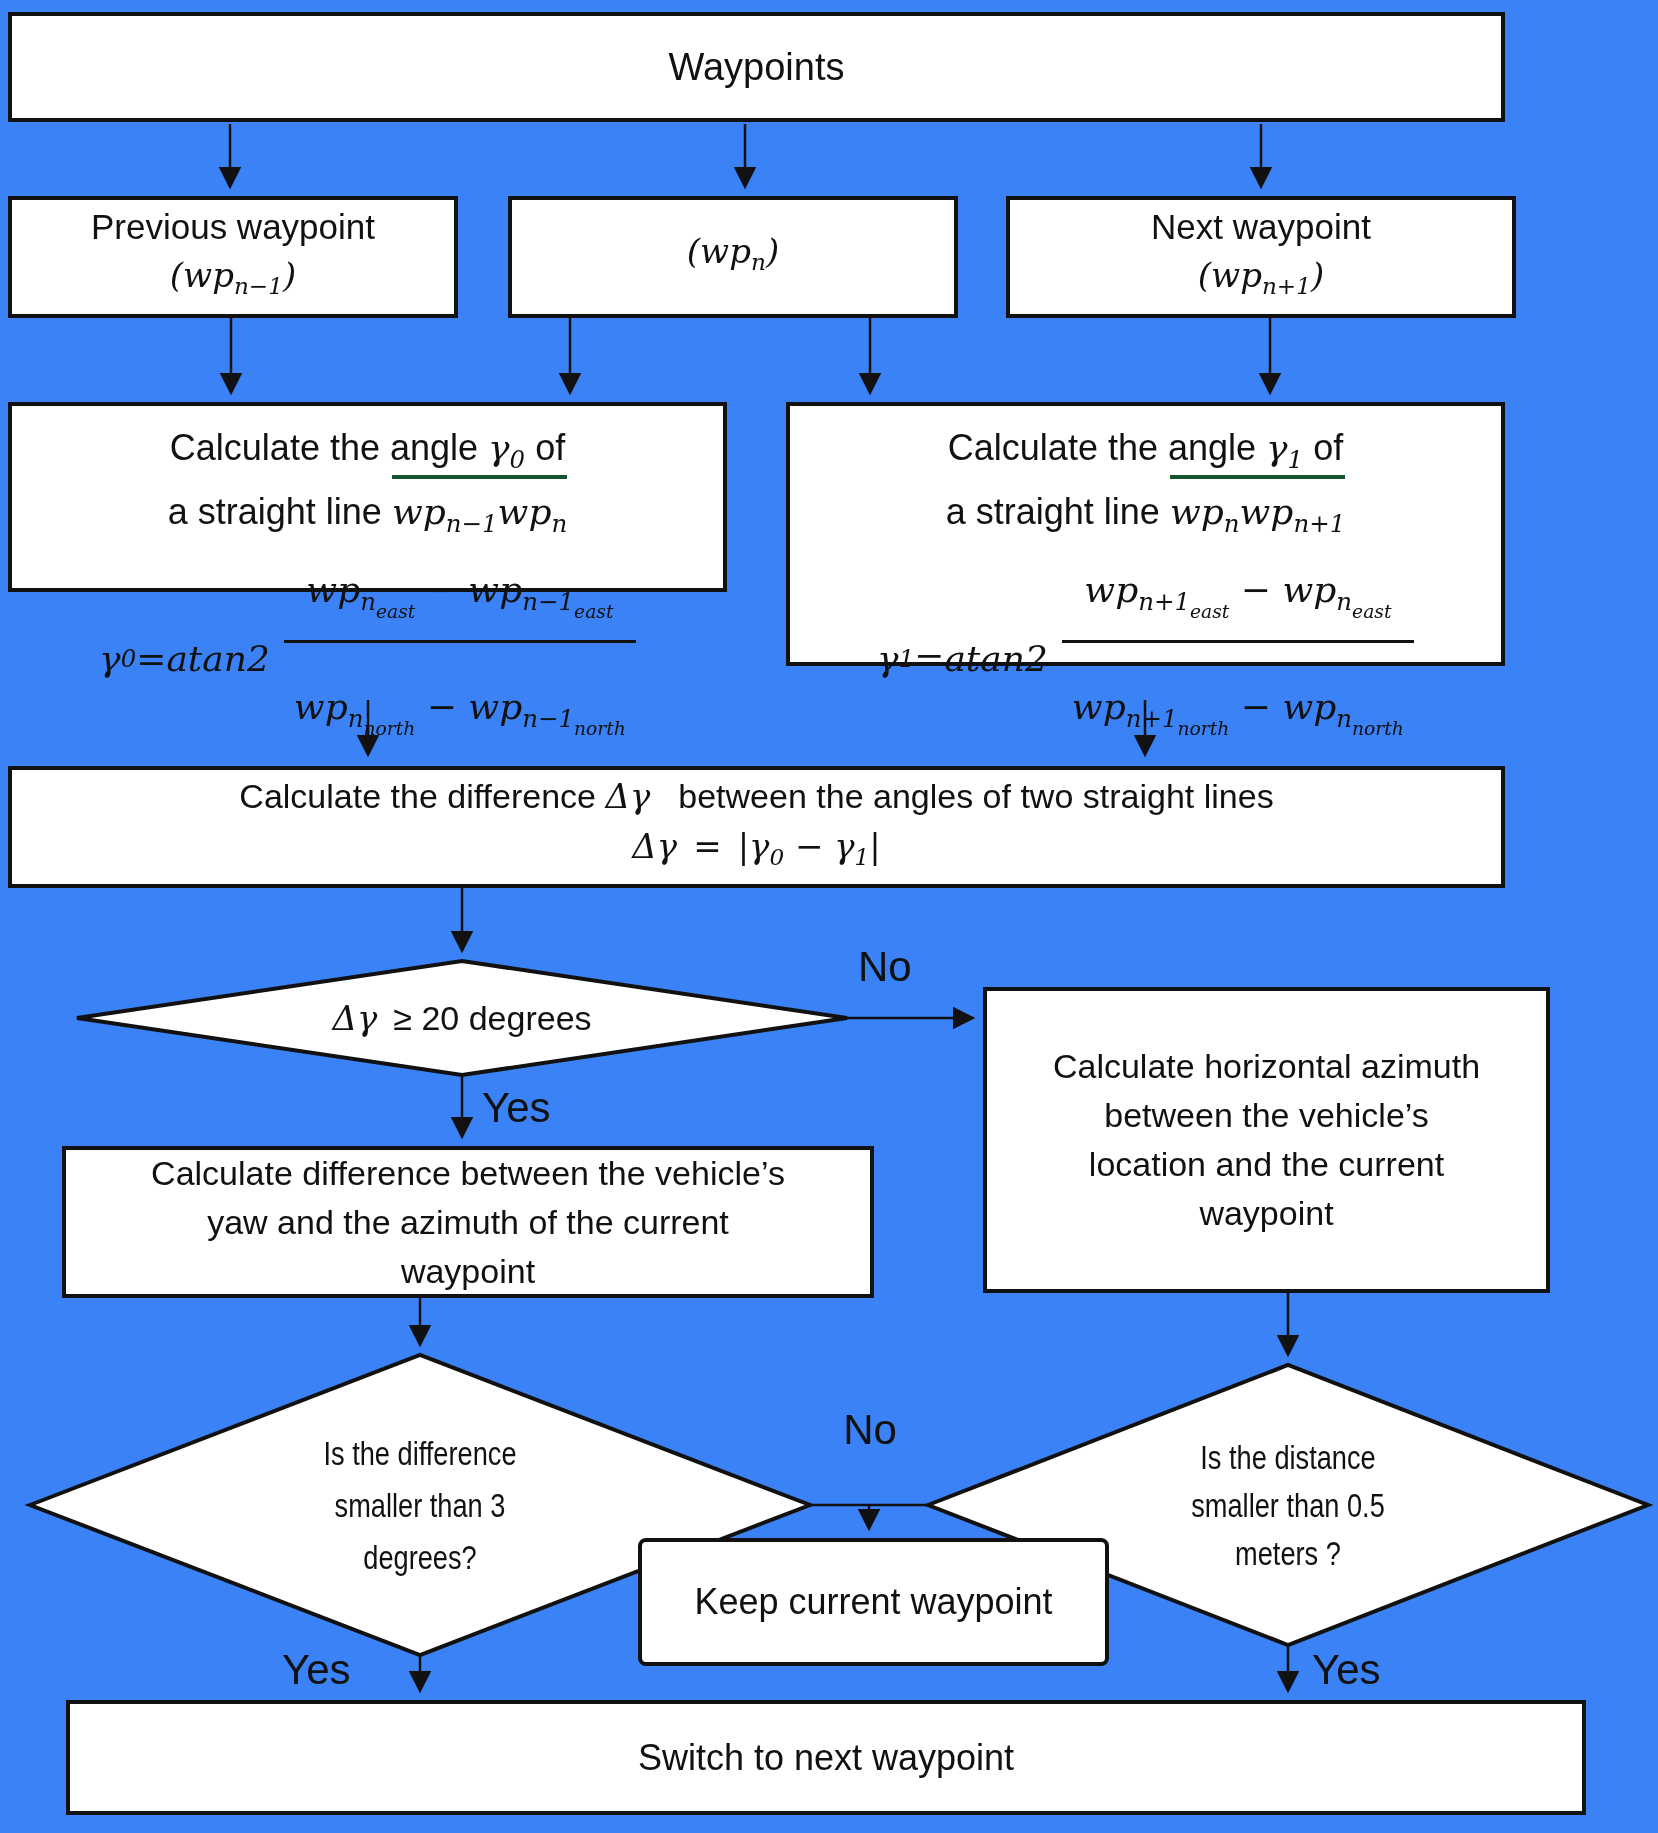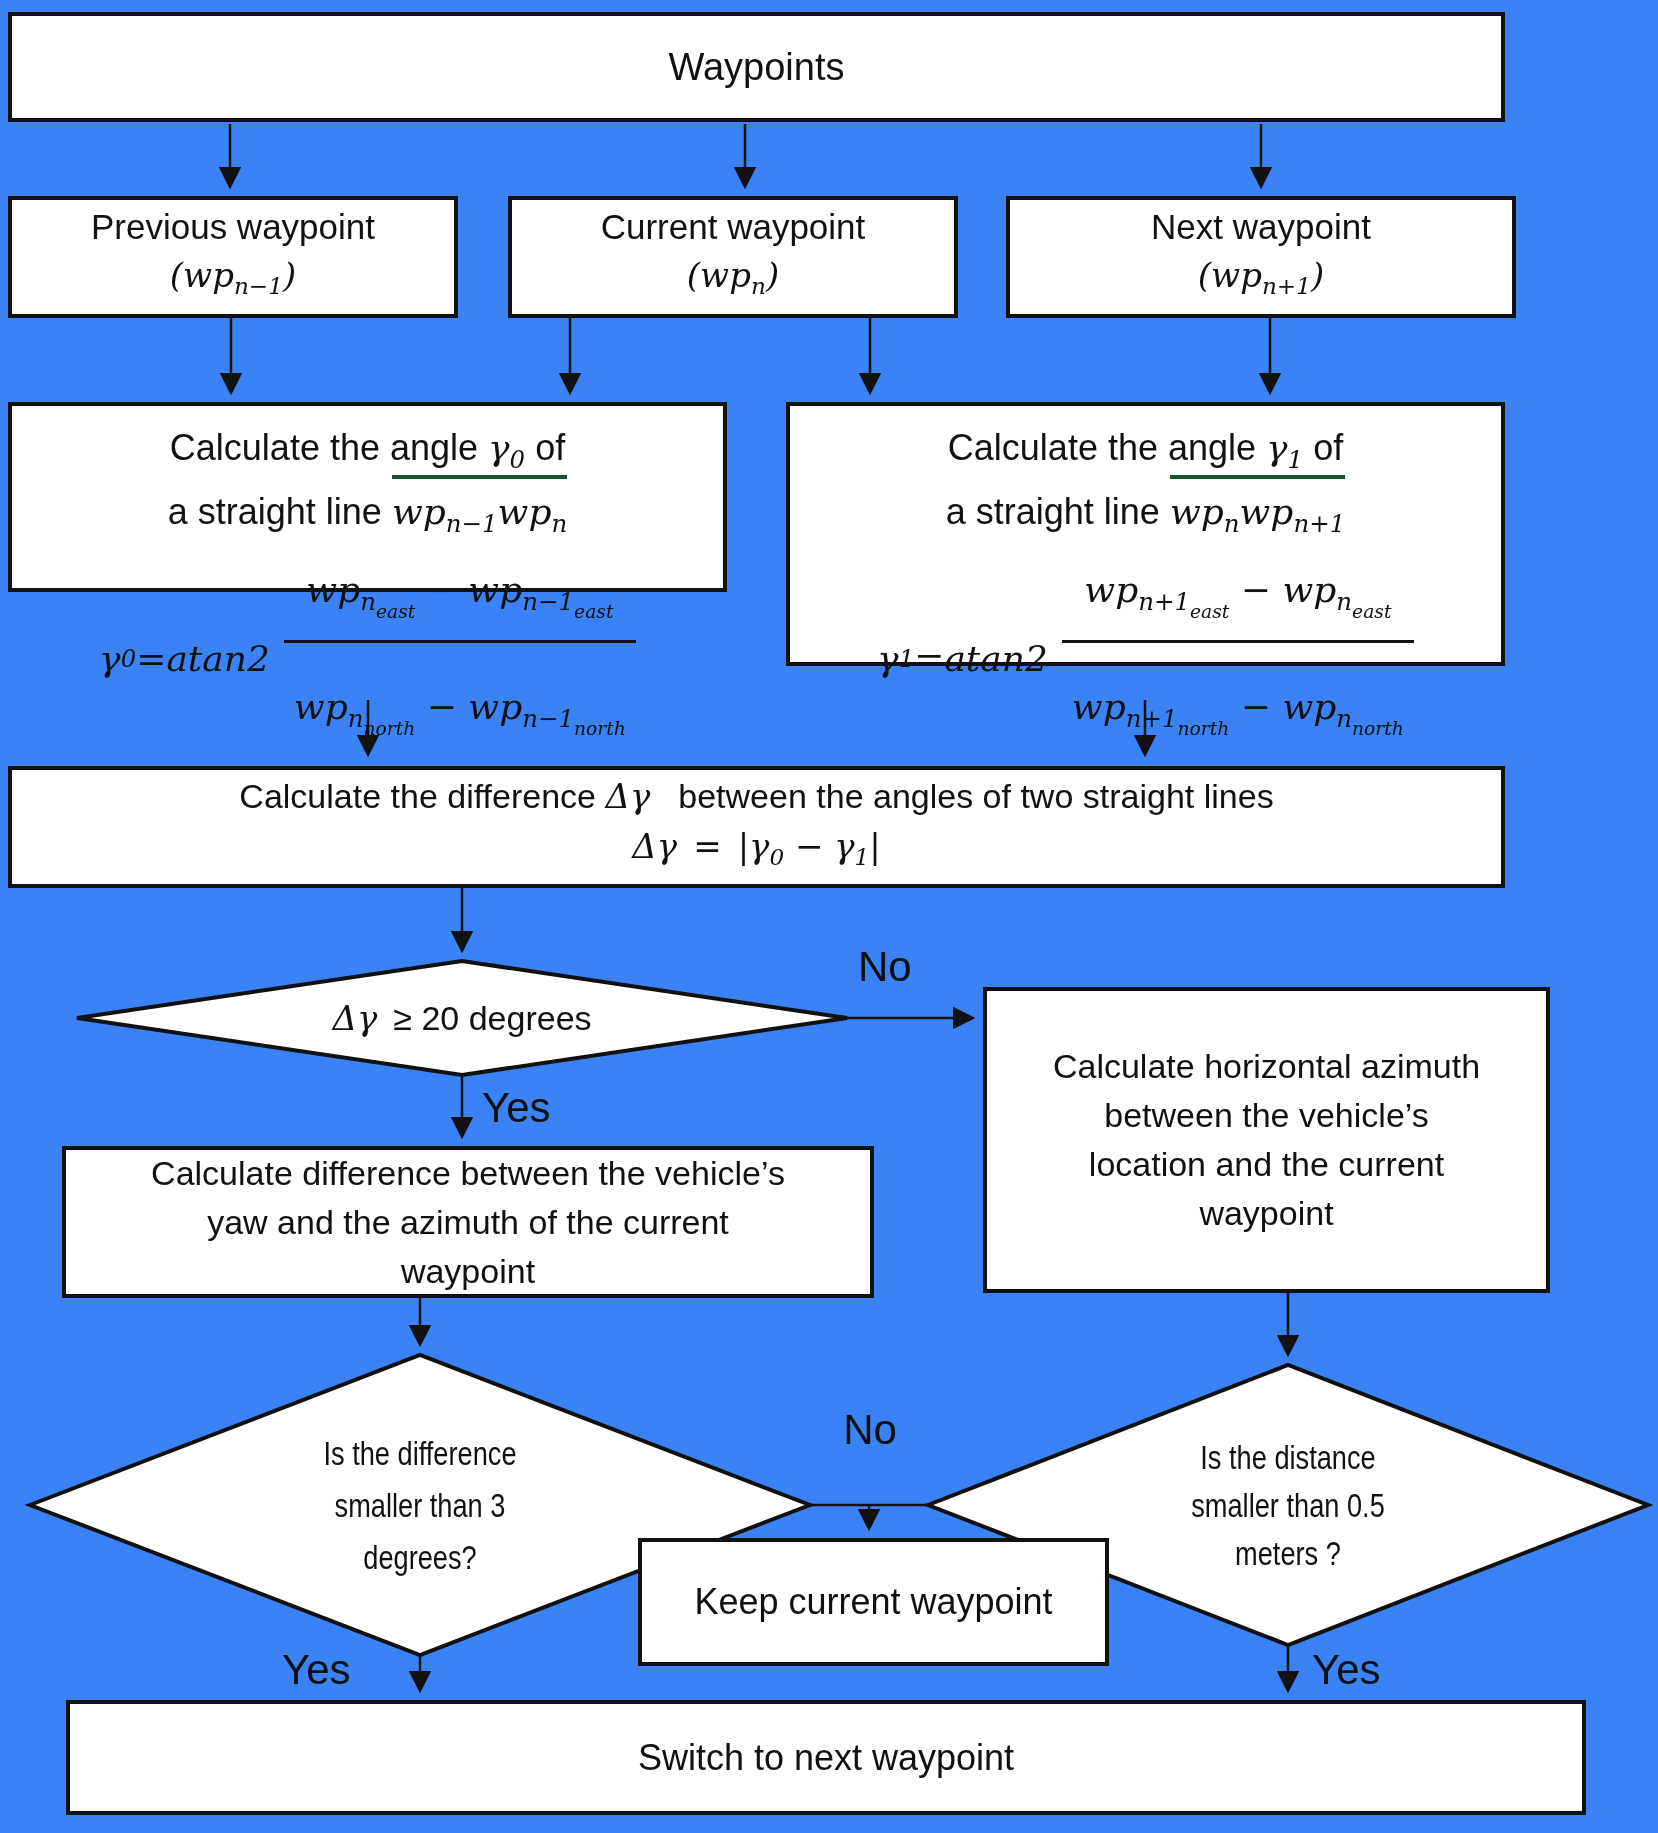--- a/index.html
+++ b/index.html
@@ -26,21 +26,21 @@
 
   #waypointsBox{left:8px;top:12px;width:1497px;height:110px;font-size:38px;}
   #prevBox{left:8px;top:196px;width:450px;height:122px;}
   #currBox{left:508px;top:196px;width:450px;height:122px;}
   #nextBox{left:1006px;top:196px;width:510px;height:122px;}
   #angle0Box{left:8px;top:402px;width:719px;height:190px;justify-content:flex-start;padding-top:16px;font-size:36px;line-height:52px;}
   #angle1Box{left:786px;top:402px;width:719px;height:264px;justify-content:flex-start;padding-top:16px;font-size:36px;line-height:52px;}
   #deltaBox{left:8px;top:766px;width:1497px;height:122px;font-size:34px;line-height:50px;}
   #yawBox{left:62px;top:1146px;width:812px;height:152px;font-size:34px;line-height:49px;}
   #distBox{left:983px;top:987px;width:567px;height:306px;font-size:34px;line-height:49px;}
-  #keepBox{left:638px;top:1538px;width:471px;height:128px;font-size:36px;}
+  #keepBox{left:638px;top:1538px;width:471px;height:128px;font-size:36px;border-radius:8px;}
   #switchBox{left:66px;top:1700px;width:1520px;height:115px;font-size:36px;}
 
   #d1Text{left:212px;top:994px;width:500px;font-size:34px;line-height:48px;}
   #d2Text{left:180px;top:1427px;width:480px;font-size:34px;line-height:52px;}
   #d3Text{left:1048px;top:1433px;width:480px;font-size:34px;line-height:48px;}
 
   #lblNo1{left:858px;top:945px;}
   #lblYes1{left:482px;top:1086px;}
   #lblNo2{left:820px;top:1408px;width:100px;text-align:center;}
   #lblYes2{left:282px;top:1648px;}
@@ -96,21 +96,20 @@
   </div>
 
   <div class="node" id="prevBox">
     <div>Previous waypoint</div>
     <div style="font-size:34px;">
       <span class="m">(</span><span class="m">wp</span><span class="m sub">n−1</span><span class="m">)</span>
     </div>
   </div>
 
   <div class="node" id="currBox">
-    <div>Current waypoint</div>
     <div style="font-size:34px;">
       <span class="m">(</span><span class="m">wp</span><span class="m sub">n</span><span class="m">)</span>
     </div>
   </div>
 
   <div class="node" id="nextBox">
     <div>Next waypoint</div>
     <div style="font-size:34px;">
       <span class="m">(</span><span class="m">wp</span><span class="m sub">n+1</span><span class="m">)</span>
     </div>

